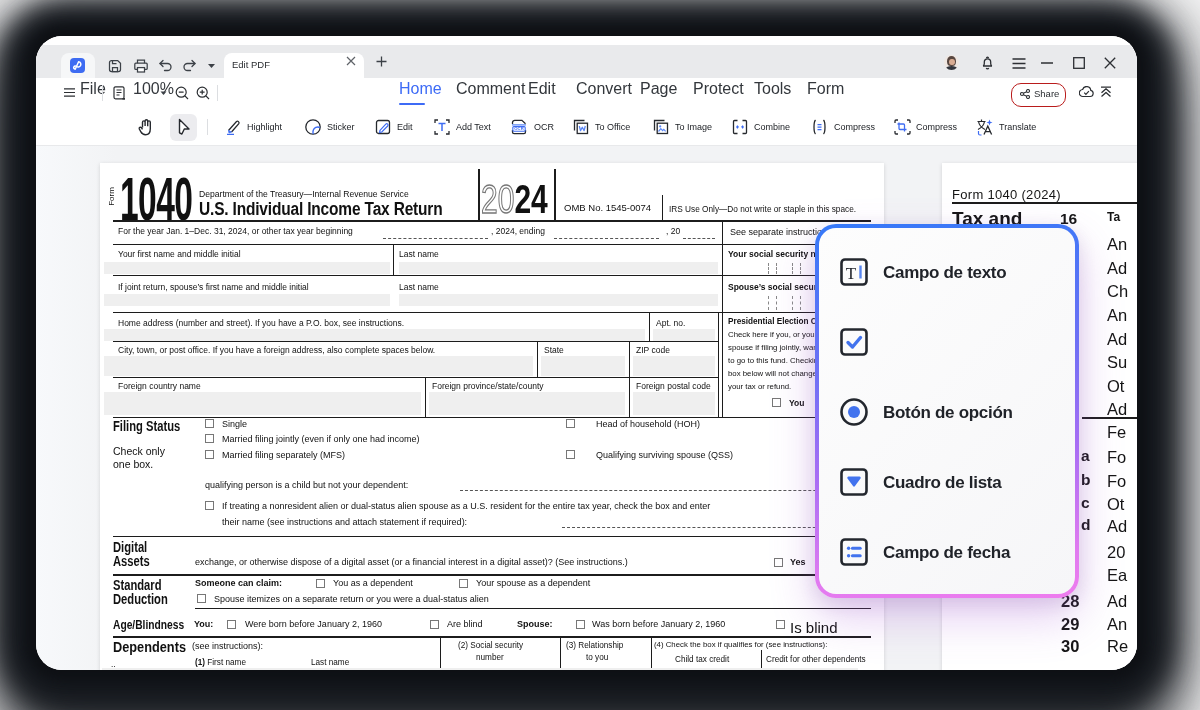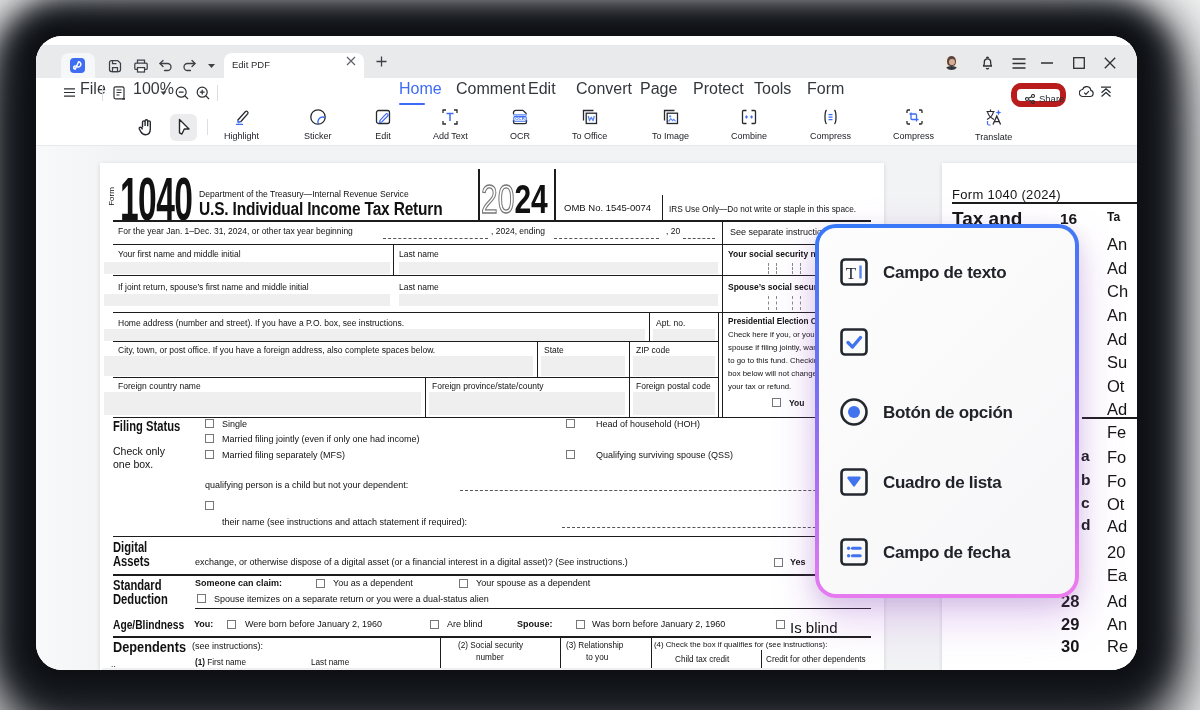--- a/index.html
+++ b/index.html
@@ -22,21 +22,21 @@
   .tabtext { position:absolute; left:196px; top:23px; font-size:9.5px; color:#2a2d31; }
   .tbi { position:absolute; top:21px; width:18px; height:18px; }
   
   .menurow { position:absolute; left:0; top:42px; width:1101px; height:30px; background:#fff; }
   .mi { position:absolute; top:2px; font-size:16px; color:#33373c; }
   .mi.sel { color:#3d6bf6; }
   .homeline { position:absolute; left:363px; top:25px; width:26px; height:2px; background:#3d6bf6; border-radius:1px;}
   
   .toolbar { position:absolute; left:0; top:72px; width:1101px; height:38px; background:#fff;
     border-bottom:1px solid #e8e9eb; }
-  .titem { position:absolute; top:0; height:38px; display:flex; align-items:center; gap:5px;flex-direction:column; }
+  .titem { position:absolute; top:0; height:38px; display:flex; align-items:center; gap:5px; }
   .titem span { font-size:9px; color:#1a1d22; }
   
   .docarea { position:absolute; left:0; top:110px; width:1101px; height:524px; background:linear-gradient(90deg,#f7f9fb,#f2f3f5 80px,#f2f3f5); overflow:hidden; }
   .page { position:absolute; background:#fff; box-shadow:0 1px 4px rgba(0,0,0,0.14); }
   .p1 { left:64px; top:17px; width:784px; height:560px; font-size:8.5px; color:#111; }
   .p2 { left:906px; top:17px; width:260px; height:560px; color:#111; }
   .p1 div { position:absolute; white-space:nowrap; }
   .p2 div { position:absolute; white-space:nowrap; }
   
   .popup { position:absolute; left:815px; top:224px; width:264px; height:374px; border-radius:21px;
@@ -134,21 +134,21 @@
     <div class="abs" style="left:181px;top:7px;width:1px;height:16px;background:#dcdee1"></div>
     <div class="mi sel" style="left:363px">Home</div>
     <div class="homeline"></div>
     <div class="mi" style="left:420px">Comment</div>
     <div class="mi" style="left:492px">Edit</div>
     <div class="mi" style="left:540px">Convert</div>
     <div class="mi" style="left:604px">Page</div>
     <div class="mi" style="left:657px">Protect</div>
     <div class="mi" style="left:718px">Tools</div>
     <div class="mi" style="left:771px">Form</div>
-    <div class="abs" style="left:975px;top:5px;width:55px;height:24px;border:6px solid #b91c1c;border-radius:10px;background:#fff">
+    <div class="abs" style="left:975px;top:5px;width:55px;height:24px;border:1px solid #b91c1c;border-radius:10px;background:#fff">
       <svg class="abs" style="left:8px;top:4.5px" width="10" height="10" viewBox="0 0 10 10" fill="none" stroke="#2c2f33" stroke-width="1.1">
         <circle cx="8" cy="2" r="1.5"></circle>
           <circle cx="8" cy="8" r="1.5"></circle>
           <circle cx="2" cy="5" r="1.5"></circle>
         <path d="M3.4 4.3 L6.7 2.7 M3.4 5.7 L6.7 7.3"></path>
       </svg>
       <span class="abs" style="left:22px;top:4px;font-size:9.5px;color:#2c2f33">Share</span>
     </div>
     <svg class="abs" style="left:1043px;top:8px" width="15" height="12" viewBox="0 0 15 12" fill="none" stroke="#2c2f33" stroke-width="1.2">
       <path d="M4 10.5 a3.5 3.5 0 0 1 -.4-7 a4.2 4.2 0 0 1 8.2 .9 a3.1 3.1 0 0 1 -.6 6.1 z"></path>
@@ -338,20 +338,21 @@
 <div style="left:496px;top:256px;font-size:9px;font-weight:normal;color:#111">Head of household (HOH)</div>
 <div style="left:105px;top:271px;width:9px;height:9px;border:1px solid #777;background:#fff"></div>
 <div style="left:122px;top:271px;font-size:9px;font-weight:normal;color:#111">Married filing jointly (even if only one had income)</div>
 <div style="left:105px;top:287px;width:9px;height:9px;border:1px solid #777;background:#fff"></div>
 <div style="left:122px;top:287px;font-size:9px;font-weight:normal;color:#111">Married filing separately (MFS)</div>
 <div style="left:466px;top:287px;width:9px;height:9px;border:1px solid #777;background:#fff"></div>
 <div style="left:496px;top:287px;font-size:9px;font-weight:normal;color:#111">Qualifying surviving spouse (QSS)</div>
 <div style="left:105px;top:317px;font-size:9px;font-weight:normal;color:#111">qualifying person is a child but not your dependent:</div>
 <div style="left:360px;top:327px;width:411px;height:1px;border-bottom:1px dashed #555"></div>
 <div style="left:105px;top:338px;width:9px;height:9px;border:1px solid #777;background:#fff"></div>
+<div style="left:122px;top:338px;font-size:9px;font-weight:normal;color:#111">If treating a nonresident alien or dual-status alien spouse as a U.S. resident for the entire tax year, check the box and enter</div>
 <div style="left:122px;top:354px;font-size:9px;font-weight:normal;color:#111">their name (see instructions and attach statement if required):</div>
 <div style="left:462px;top:364px;width:309px;height:1px;border-bottom:1px dashed #555"></div>
 <div style="left:13px;top:373px;width:758px;height:1px;background:#1c1c1c"></div>
 <div style="left:13px;top:376px;font-size:14px;font-weight:bold;color:#111;transform:scaleX(0.8);transform-origin:0 0">Digital</div>
 <div style="left:13px;top:390px;font-size:14px;font-weight:bold;color:#111;transform:scaleX(0.8);transform-origin:0 0">Assets</div>
 <div style="left:95px;top:394px;font-size:9px;font-weight:normal;color:#111">exchange, or otherwise dispose of a digital asset (or a financial interest in a digital asset)? (See instructions.)</div>
 <div style="left:674px;top:395px;width:9px;height:9px;border:1px solid #777;background:#fff"></div>
 <div style="left:690px;top:394px;font-size:9px;font-weight:bold;color:#111">Yes</div>
 <div style="left:13px;top:411px;width:758px;height:2px;background:#1c1c1c"></div>
 <div style="left:13px;top:414px;font-size:14px;font-weight:bold;color:#111;transform:scaleX(0.8);transform-origin:0 0">Standard</div>

